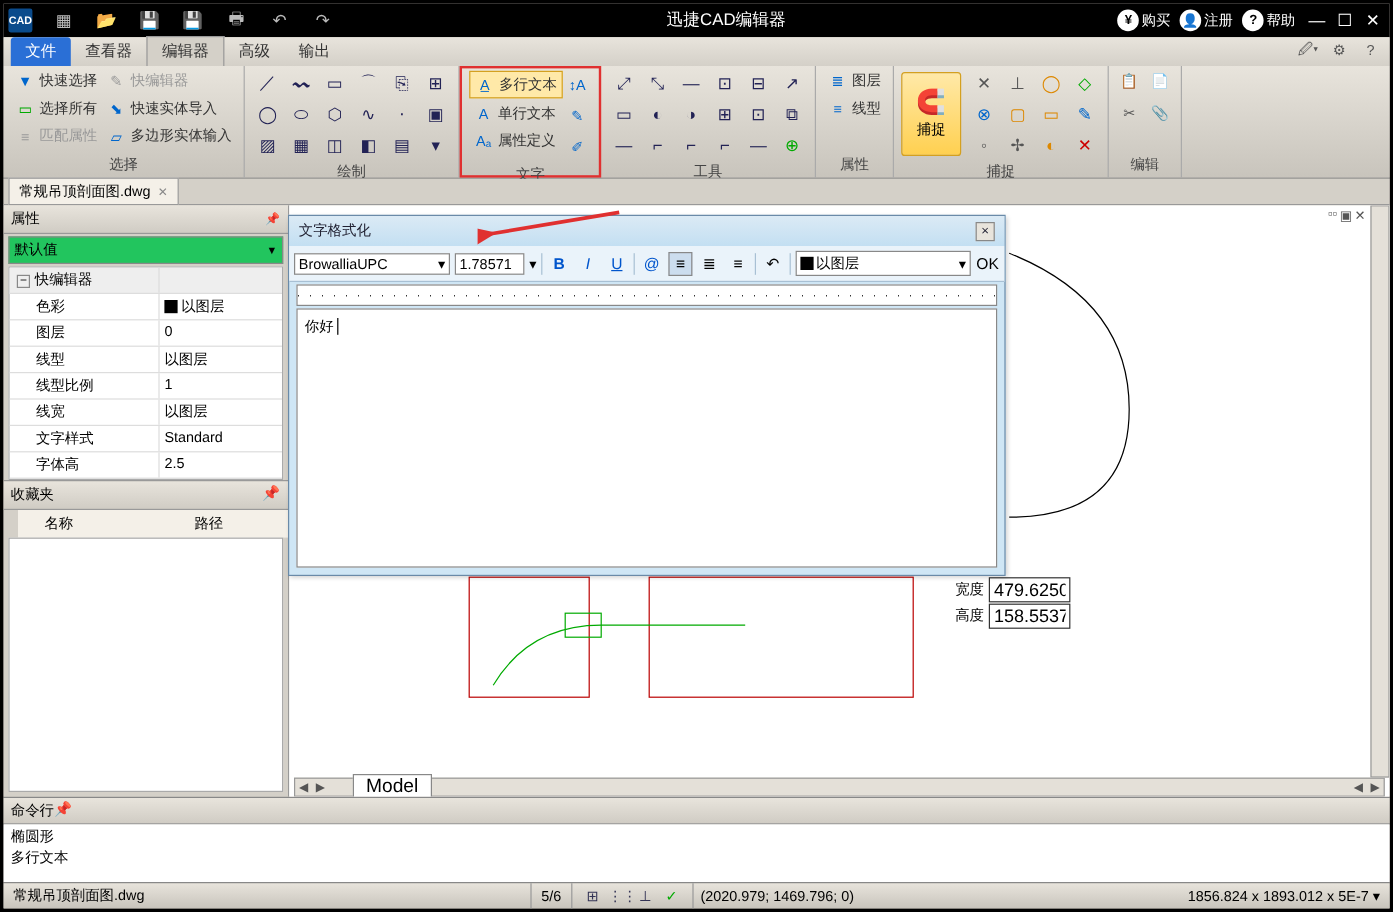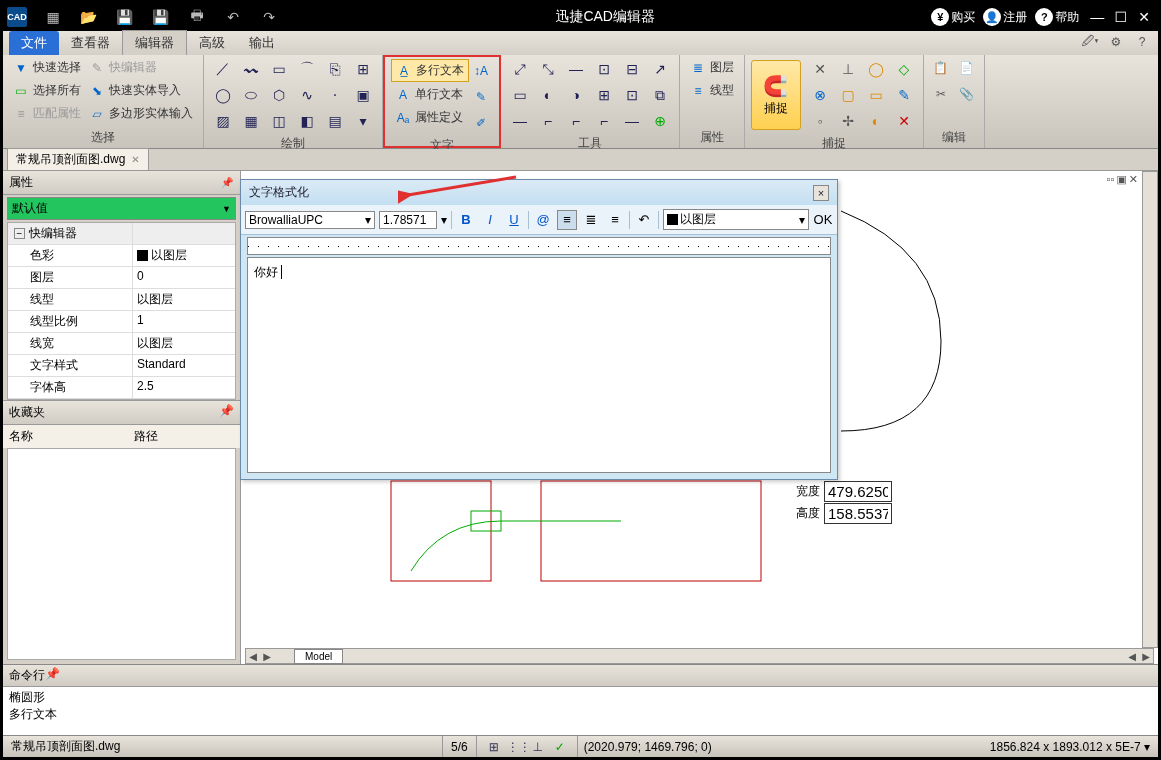--- a/index.html
+++ b/index.html
@@ -53,28 +53,28 @@
 .pselect .dd { font-size:9px; }
 .ptable { background:#fff; margin:0 4px; border:1px solid #aaa; }
 .prow { display:flex; border-bottom:1px solid #ddd; }
 .prow .pk { width:125px; padding:2px 4px 2px 22px; border-right:1px solid #ddd; }
 .prow .pv { flex:1; padding:2px 4px; }
 .prow.hdr { background:#eee; font-weight:normal; }
 .prow.hdr .pk { padding-left:6px; }
 .prow.hdr .mb { display:inline-block; width:11px; height:11px; border:1px solid #888; text-align:center; line-height:9px; font-size:10px; margin-right:4px; }
 .sw { display:inline-block; width:11px; height:11px; background:#000; vertical-align:middle; margin-right:3px; }
 .favhdr { background:linear-gradient(#e8e4dc,#d0ccc4); padding:3px 6px; border-top:1px solid #999; border-bottom:1px solid #999; display:flex; justify-content:space-between; }
-.favcols { display:flex; background:#f4f0e8; padding:3px 6px; }
+.favcols { display:flex; background:#f4f0e8; padding:3px 22px;margin-left:12px; }
 .favcols div:first-child { width:125px; }
 .favbody { flex:1; background:#fff; margin:0 4px 4px; border:1px solid #aaa; }
 
 .canvas { flex:1; position:relative; background:#fff; overflow:hidden; }
 .canvas .scroll-h { position:absolute; left:4px; right:4px; bottom:0; height:16px; background:#e4e0d8; border:1px solid #999; display:flex; align-items:center; }
 .canvas .scroll-h .mbtn { width:14px; text-align:center; color:#555; font-size:10px; }
-.canvas .scroll-h .mtab { background:#fff; border:1px solid #888; padding:1px 10px; margin-left:20px; font-size:10px; }
+.canvas .scroll-h .mtab { background:#fff; border:1px solid #888; padding:1px 10px; margin-left:20px; font-size:16px; }
 .canvas .scroll-v { position:absolute; top:0; right:0; bottom:16px; width:16px; background:#e4e0d8; border:1px solid #999; }
 .canvas .tr-icons { position:absolute; top:2px; right:20px; display:flex; gap:2px; }
 .canvas .tr-icons span { font-size:11px; color:#555; }
 .dim { position:absolute; font-size:12px; display:flex; align-items:center; gap:4px; }
 .dim input { width:68px; border:1px solid #333; padding:1px 3px; font-size:15px; }
 
 
 .dlg { position:absolute; left:240px; top:179px; width:598px; background:#cfe6f5; border:1px solid #6a8aa8; box-shadow:2px 2px 4px rgba(0,0,0,.2); }
 .dlg .dtitle { padding:4px 8px; background:linear-gradient(#dbeaf5,#c3dff2); display:flex; justify-content:space-between; align-items:center; color:#223; }
 .dlg .dtitle .dx { width:16px; height:16px; border:1px solid #888; text-align:center; line-height:14px; font-size:11px; background:#e8e4dc; }

